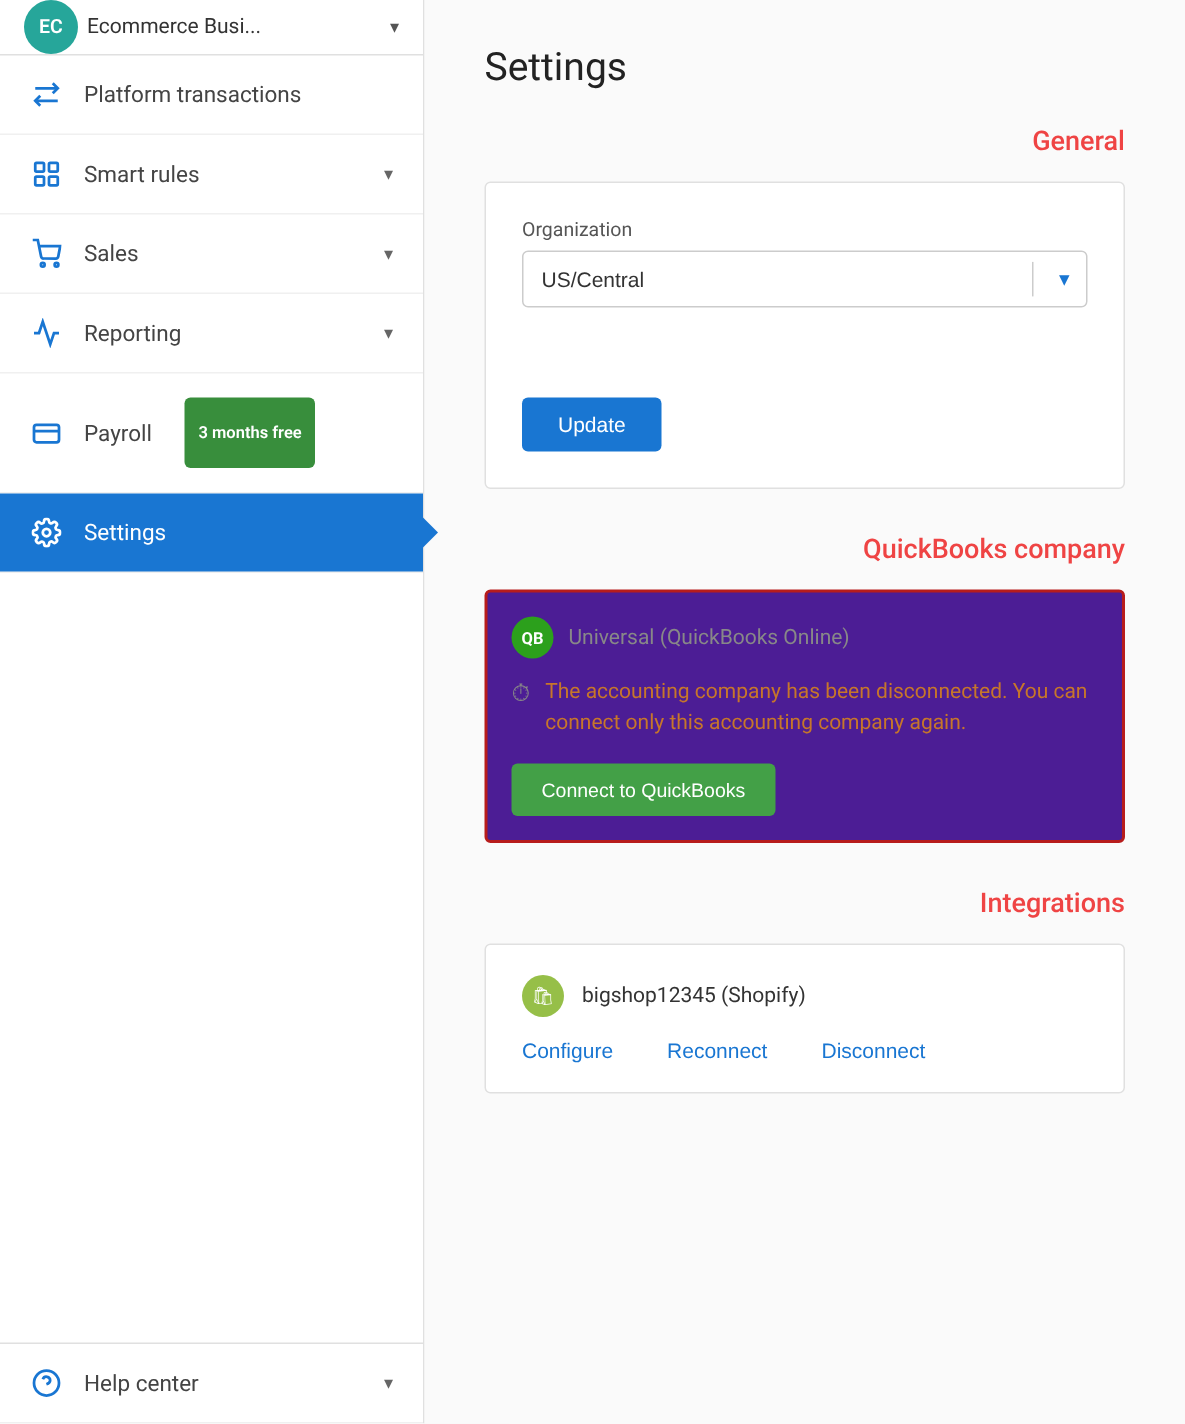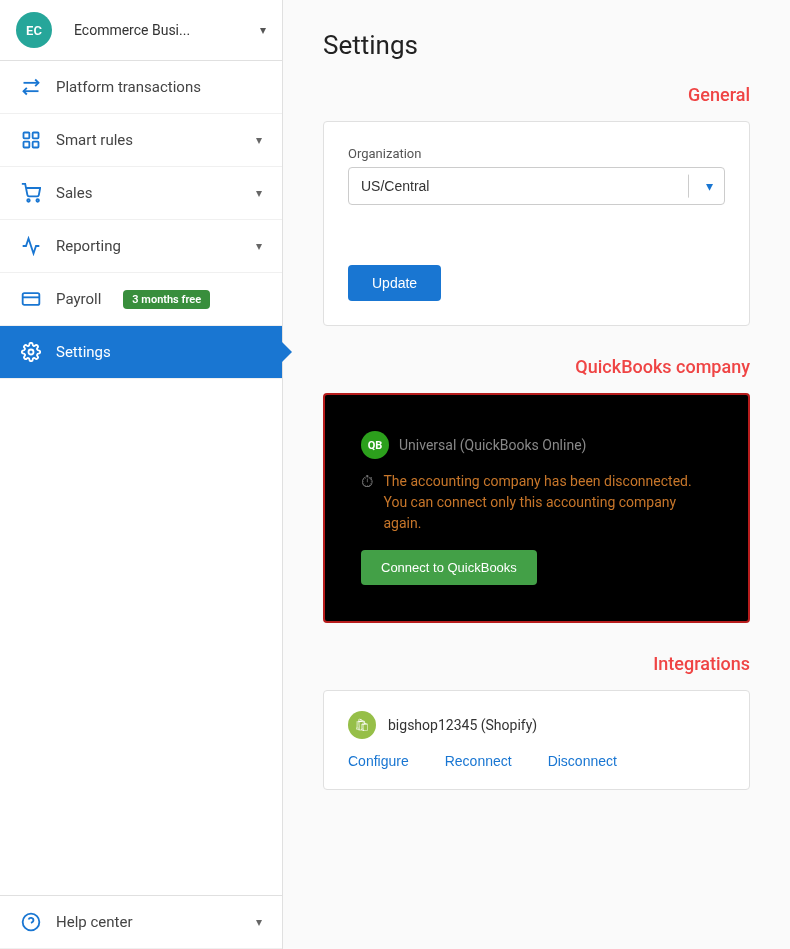--- a/index.html
+++ b/index.html
@@ -12,24 +12,24 @@
       background: #fff;
       border-right: 1px solid #e0e0e0;
       display: flex;
       flex-direction: column;
       height: 100%;
     }
 
     .sidebar-header {
       display: flex;
       align-items: center;
-      padding: 12px 16px;
+      padding: 0 16px;
       border-bottom: 1px solid #e0e0e0;
       cursor: pointer;
-      gap: 22px;
+      gap: 6px;
     }
 
     .avatar {
       width: 36px;
       height: 36px;
       border-radius: 50%;
       background: #26a69a;
       color: #fff;
       display: flex;
       align-items: center;
@@ -99,21 +99,21 @@
       border-top: 14px solid transparent;
       border-bottom: 14px solid transparent;
       border-left: 14px solid #1976d2;
     }
 
     .badge-green {
       background: #388e3c;
       color: #fff;
       font-size: 11px;
       font-weight: 600;
-      padding: 3px 9px;
+      padding: 17px 9px;
       border-radius: 4px;
       margin-left: 8px;
     }
 
     
     .main {
       flex: 1;
       overflow-y: auto;
       padding: 30px 40px;
       background: #fafafa;
@@ -203,24 +203,24 @@
       padding: 10px 24px;
       border-radius: 4px;
       font-size: 14px;
       cursor: pointer;
       font-weight: 500;
       margin-top: 40px;
     }
 
     
     .accounting-card {
-      background: #000000;
+      background: #4c1d95;
       border: 2px solid #b71c1c;
       border-radius: 4px;
-      padding: 36px;
+      padding: 16px;
       margin-bottom: 30px;
     }
 
     .accounting-header {
       display: flex;
       align-items: center;
       gap: 10px;
       margin-bottom: 12px;
     }
 

